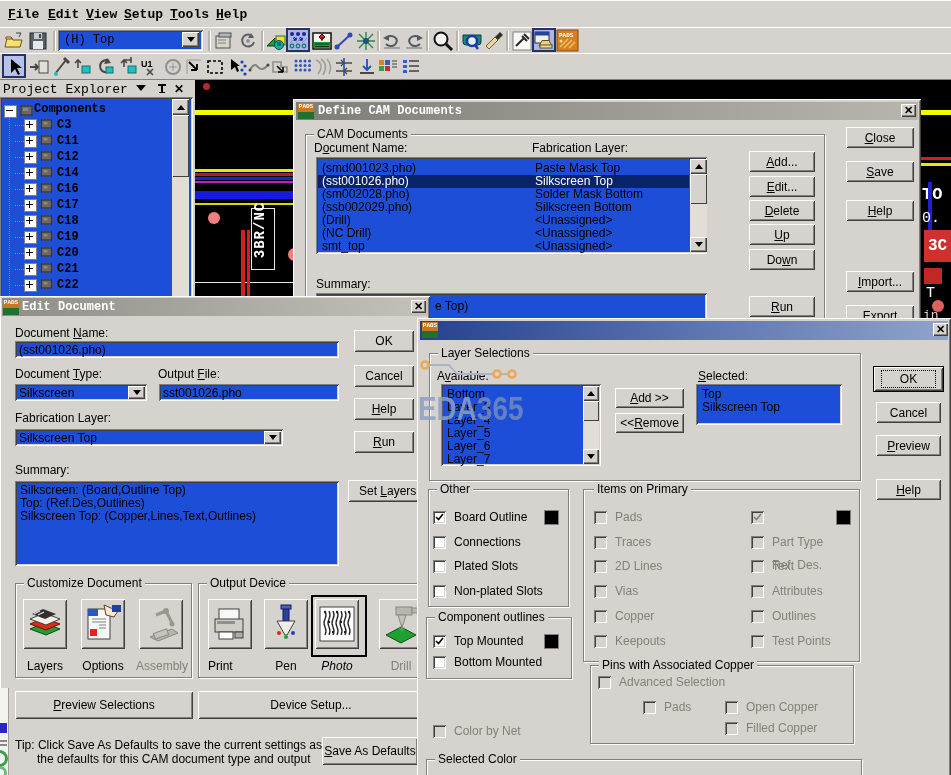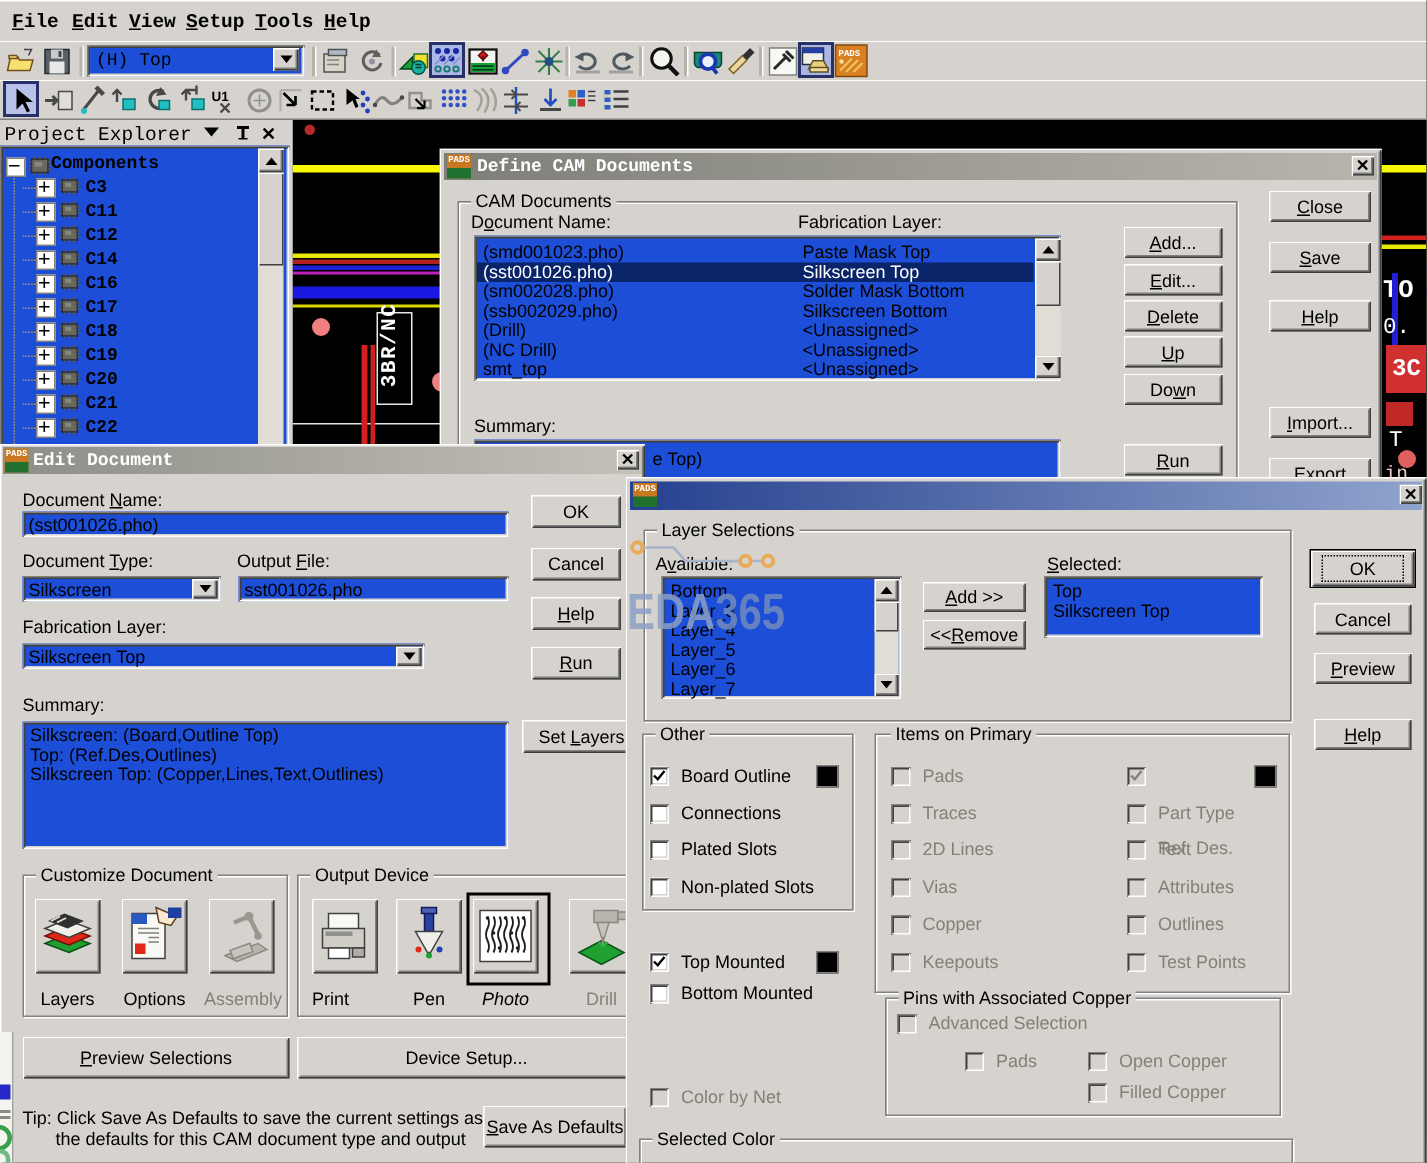--- a/index.html
+++ b/index.html
@@ -671,20 +671,23 @@
 <div class="cb dis" style="left:334px;top:218px;"></div>
 <div class="cblab dis2" style="left:355px;top:218px;">Part Type</div>
 <div class="cb dis" style="left:334px;top:242px;"></div>
 <div class="cblab dis2" style="left:355px;top:242px;">Text</div>
 <div class="cb dis" style="left:334px;top:267px;"></div>
 <div class="cblab dis2" style="left:355px;top:267px;">Attributes</div>
 <div class="cb dis" style="left:334px;top:292px;"></div>
 <div class="cblab dis2" style="left:355px;top:292px;">Outlines</div>
 <div class="cb dis" style="left:334px;top:317px;"></div>
 <div class="cblab dis2" style="left:355px;top:317px;">Test Points</div>
+<div class="abs group" style="left:9px;top:299px;width:144px;height:60px;">
+      <span class="grouplabel" style="left:8px;">Component outlines</span>
+    </div>
 <div class="cb" style="left:16px;top:317px;">
       <svg width="9" height="9" viewBox="0 0 9 9" style="position:absolute;left:2px;top:2px;">
         <path d="M1 4 L3.5 6.5 L8 1" stroke="#000" stroke-width="1.6" fill="none"></path>
       </svg>
     </div>
 <div class="cblab" style="left:37px;top:317px;">Top Mounted</div>
 <div class="swatch" style="left:127px;top:316px;"></div>
 <div class="cb" style="left:16px;top:338px;"></div>
 <div class="cblab" style="left:37px;top:338px;">Bottom Mounted</div>
 <div class="abs group" style="left:173px;top:347px;width:262px;height:77px;">

